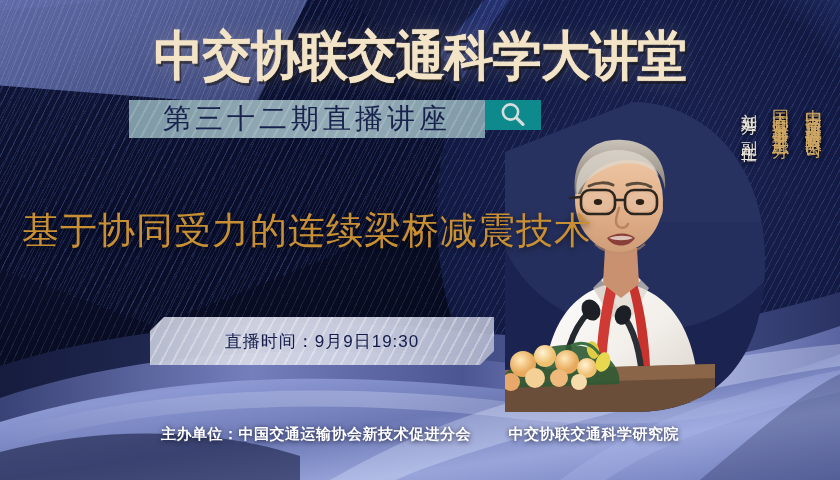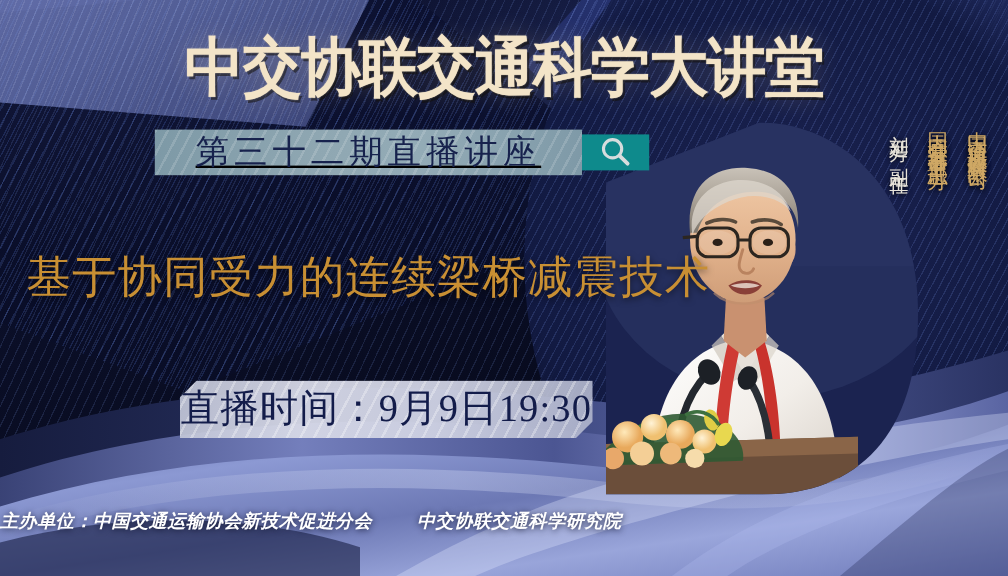--- a/index.html
+++ b/index.html
@@ -108,23 +108,22 @@
       2px 3px 0 rgba(20,16,10,.55),
       0 0 22px rgba(255,226,170,.22);
     white-space:nowrap;
     z-index:6;
   }
 
   
   .sub-bar{
     position:absolute; left:129px; top:100px;
     width:412px; height:54px;
-    display:flex; align-items:center;
+    display:flex; align-items:flex-start;
     z-index:6;
-    text-decoration:underline;
   }
   .sub-bar-body{
     flex:1;
     position:relative;
     background:linear-gradient(100deg,#7d99a6 0%,#8fa7b2 38%,#93abb6 62%,#7e99a7 100%);
     display:flex; align-items:center; justify-content:center;
     overflow:hidden;
   }
   .sub-bar-body::after{
     content:""; position:absolute; inset:0;
@@ -178,22 +177,22 @@
   }
   .time-banner::after{
     content:""; position:absolute; inset:0;
     background-image:repeating-linear-gradient(118deg,
         rgba(255,255,255,.30) 0px, rgba(255,255,255,.30) 2px,
         rgba(0,0,0,0) 2px, rgba(0,0,0,0) 10px);
     pointer-events:none;
   }
   .time-banner-text{
     position:relative; z-index:2;
-    font-family:Liberation Serif, serif;
-    font-size:32px;
+    font-family:Liberation Sans, sans-serif;
+    font-size:17px;
     color:#131c4a;
     letter-spacing:1px;
     white-space:nowrap;
   }
 
   
   .vcol{
     position:absolute;
     writing-mode:vertical-rl;
     text-orientation:upright;
@@ -228,29 +227,29 @@
     position:absolute;
     right:95px; top:112px;
     width:230px; height:290px;
     z-index:5;
   }
   .speaker svg{ display:block; width:100%; height:100%; overflow:visible; }
 
   
   .footer{
     position:absolute; left:0; right:0; bottom:36px;
+    text-align:center;
     font-family:"DejaVu Sans","Liberation Sans",sans-serif;
     font-size:15px;
     font-weight:bold;
     color:#ffffff;
     letter-spacing:.5px;
     text-shadow:0 1px 5px rgba(10,14,40,.85);
     z-index:8;
     white-space:nowrap;
-    font-style:italic;
   }
   .footer .gap{ display:inline-block; width:26px; }
 </style>
 </head>
 <body>
 
 <div id="poster">
 
   <div class="bg-base"></div>
   <div class="panel-r"></div>

